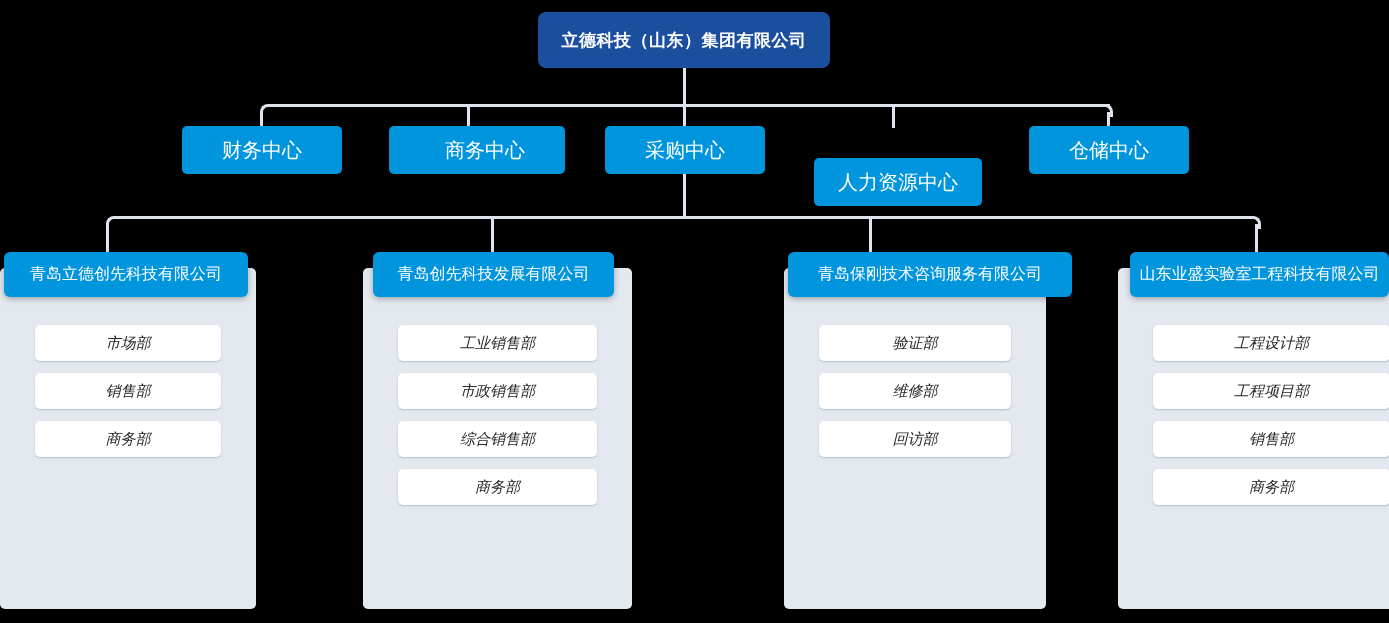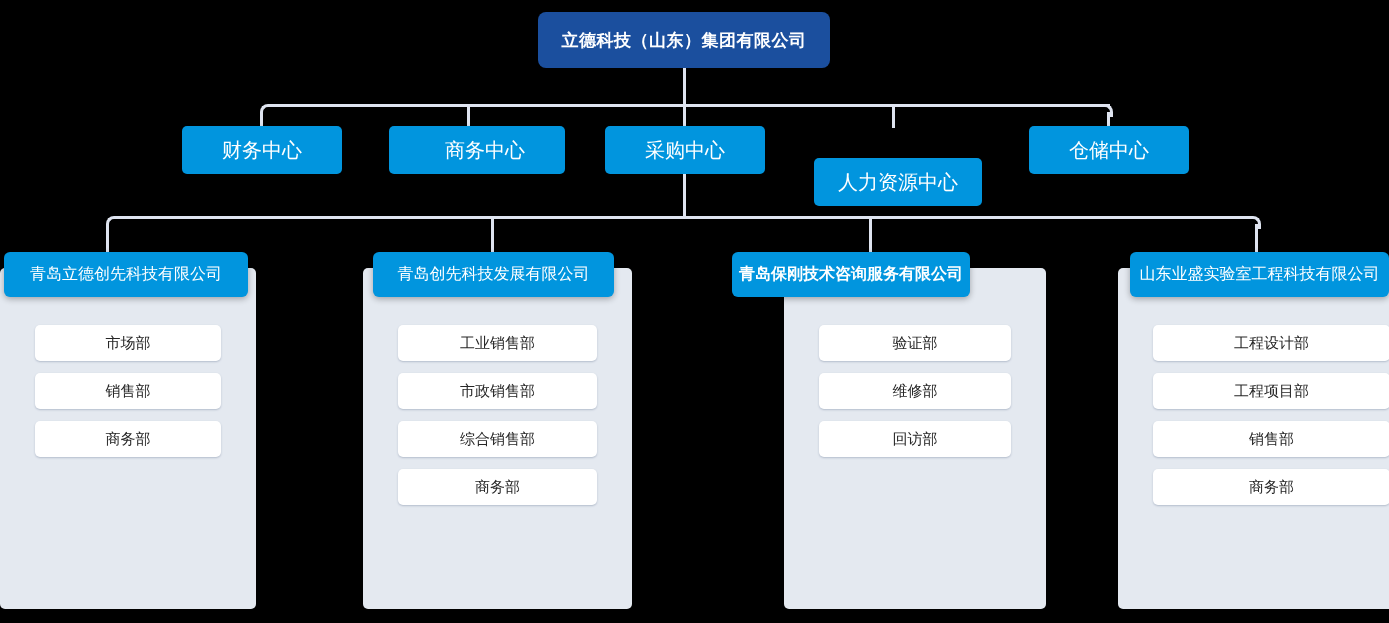--- a/index.html
+++ b/index.html
@@ -76,20 +76,21 @@
     box-shadow: 0 2px 5px rgba(0,0,0,0.3);
   }
 
   
   .panel {
     position: absolute;
     top: 268px;
     background: #e4e9f0;
     border-radius: 5px;
     box-shadow: 0 2px 6px rgba(0,0,0,0.25);
+    font-style: italic;
   }
   .panel-header {
     position: absolute;
     top: 252px;
     height: 45px;
     background: #0195de;
     border-radius: 6px;
     color: #ffffff;
     font-size: 16px;
     display: flex;
@@ -176,21 +177,21 @@
   </div>
   <div class="panel-header" style="left:373px; width:241px;">青岛创先科技发展有限公司</div>
 
   <div class="panel" style="left:740px; width:262px; height:341px;margin-left:44px;">
     <div class="dept-list">
       <div class="dept">验证部</div>
       <div class="dept">维修部</div>
       <div class="dept">回访部</div>
     </div>
   </div>
-  <div class="panel-header" style="left:732px; width:238px;font-weight:bold;">青岛保刚技术咨询服务有限公司</div>
+  <div class="panel-header" style="left:788px; width:284px;">青岛保刚技术咨询服务有限公司</div>
 
   <div class="panel" style="left:1118px; width:271px; height:341px;padding-left:36px;">
     <div class="dept-list">
       <div class="dept">工程设计部</div>
       <div class="dept">工程项目部</div>
       <div class="dept">销售部</div>
       <div class="dept">商务部</div>
     </div>
   </div>
   <div class="panel-header" style="left:1130px; width:259px;">山东业盛实验室工程科技有限公司</div>

